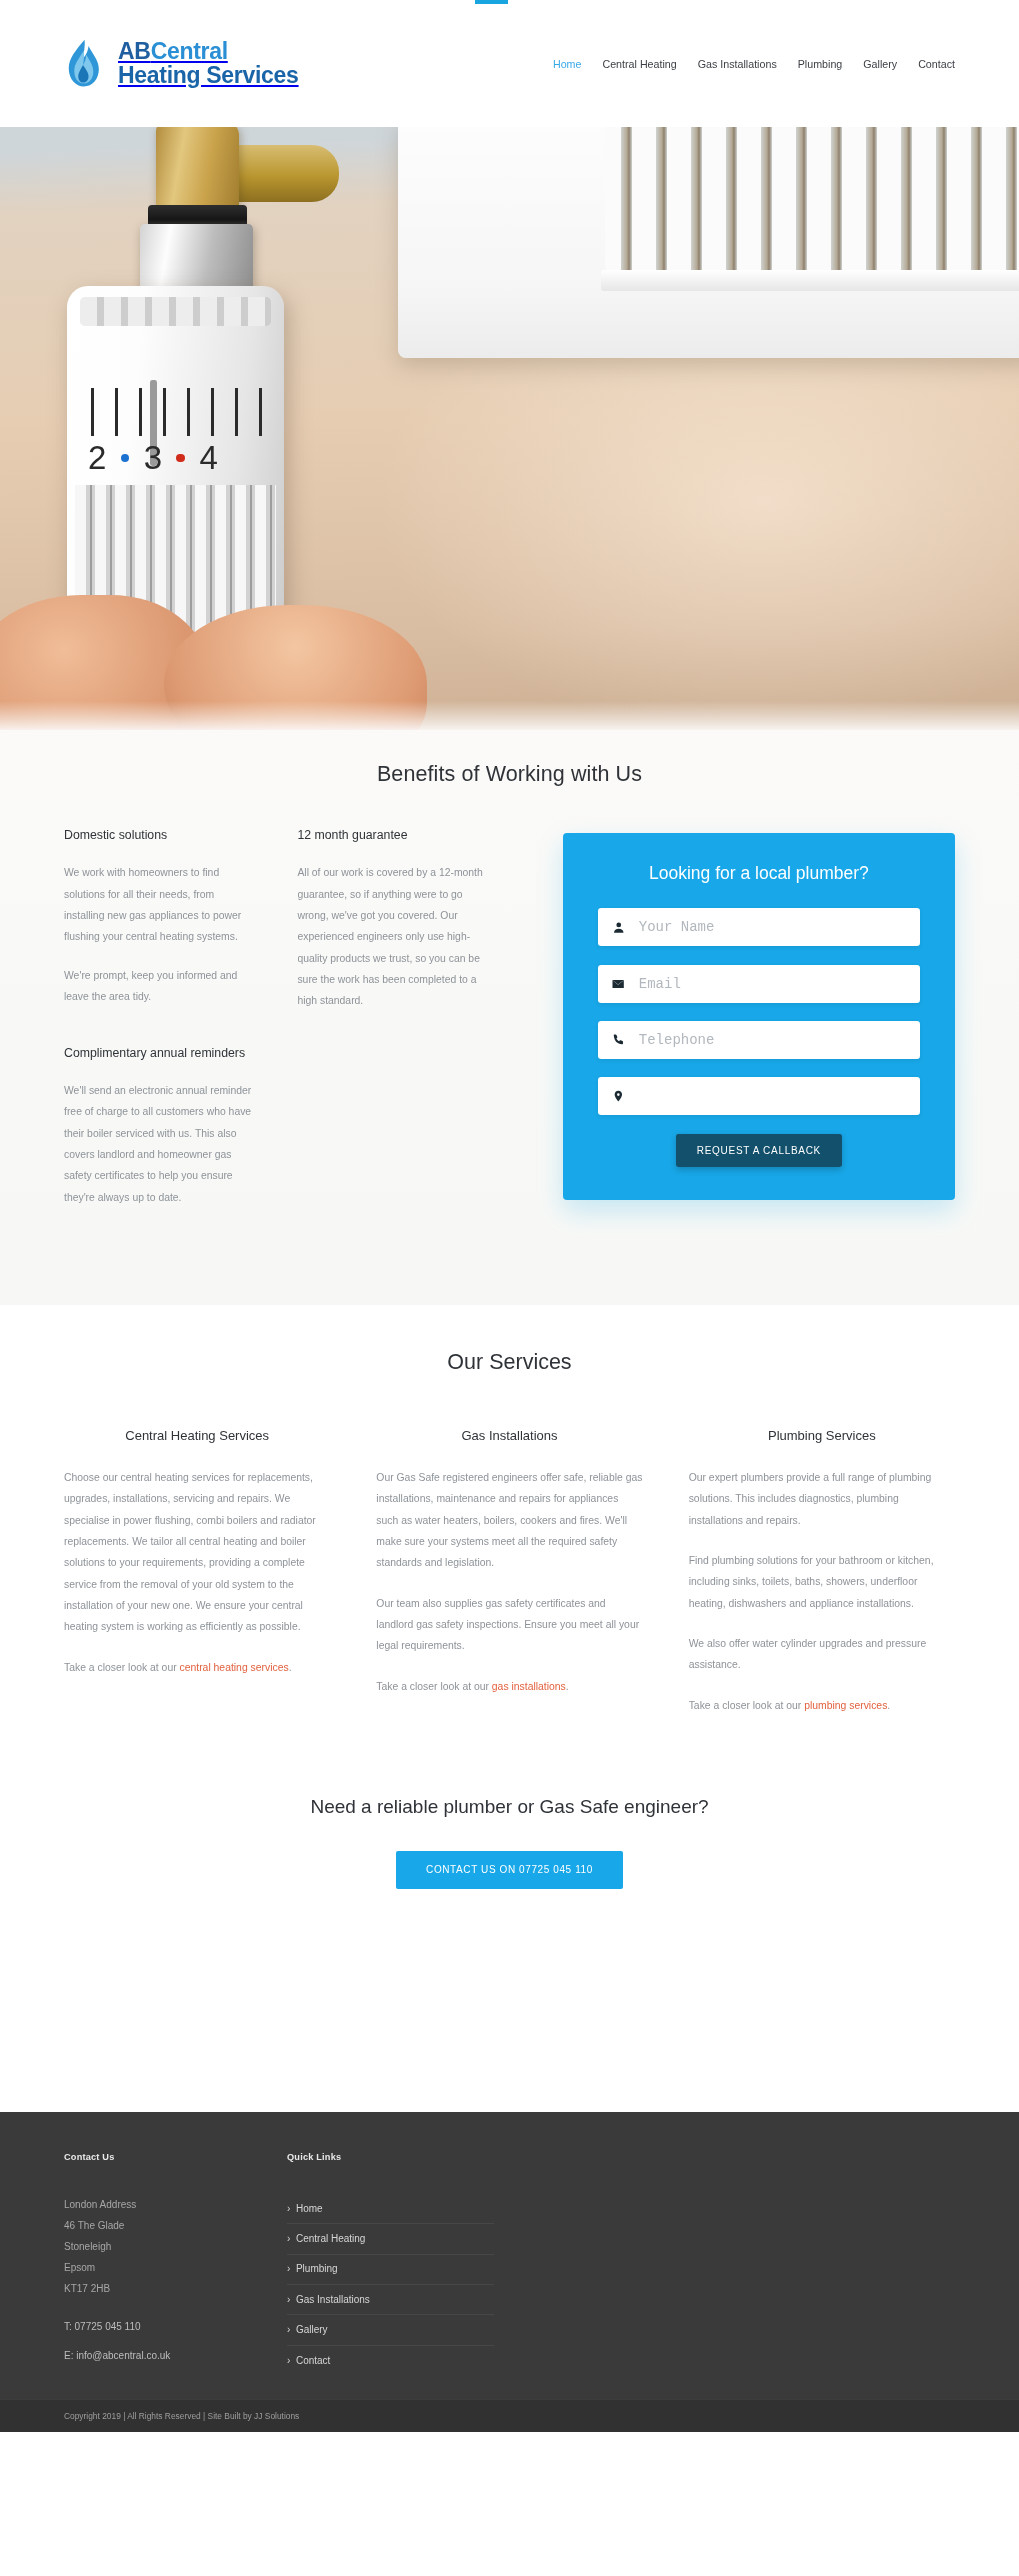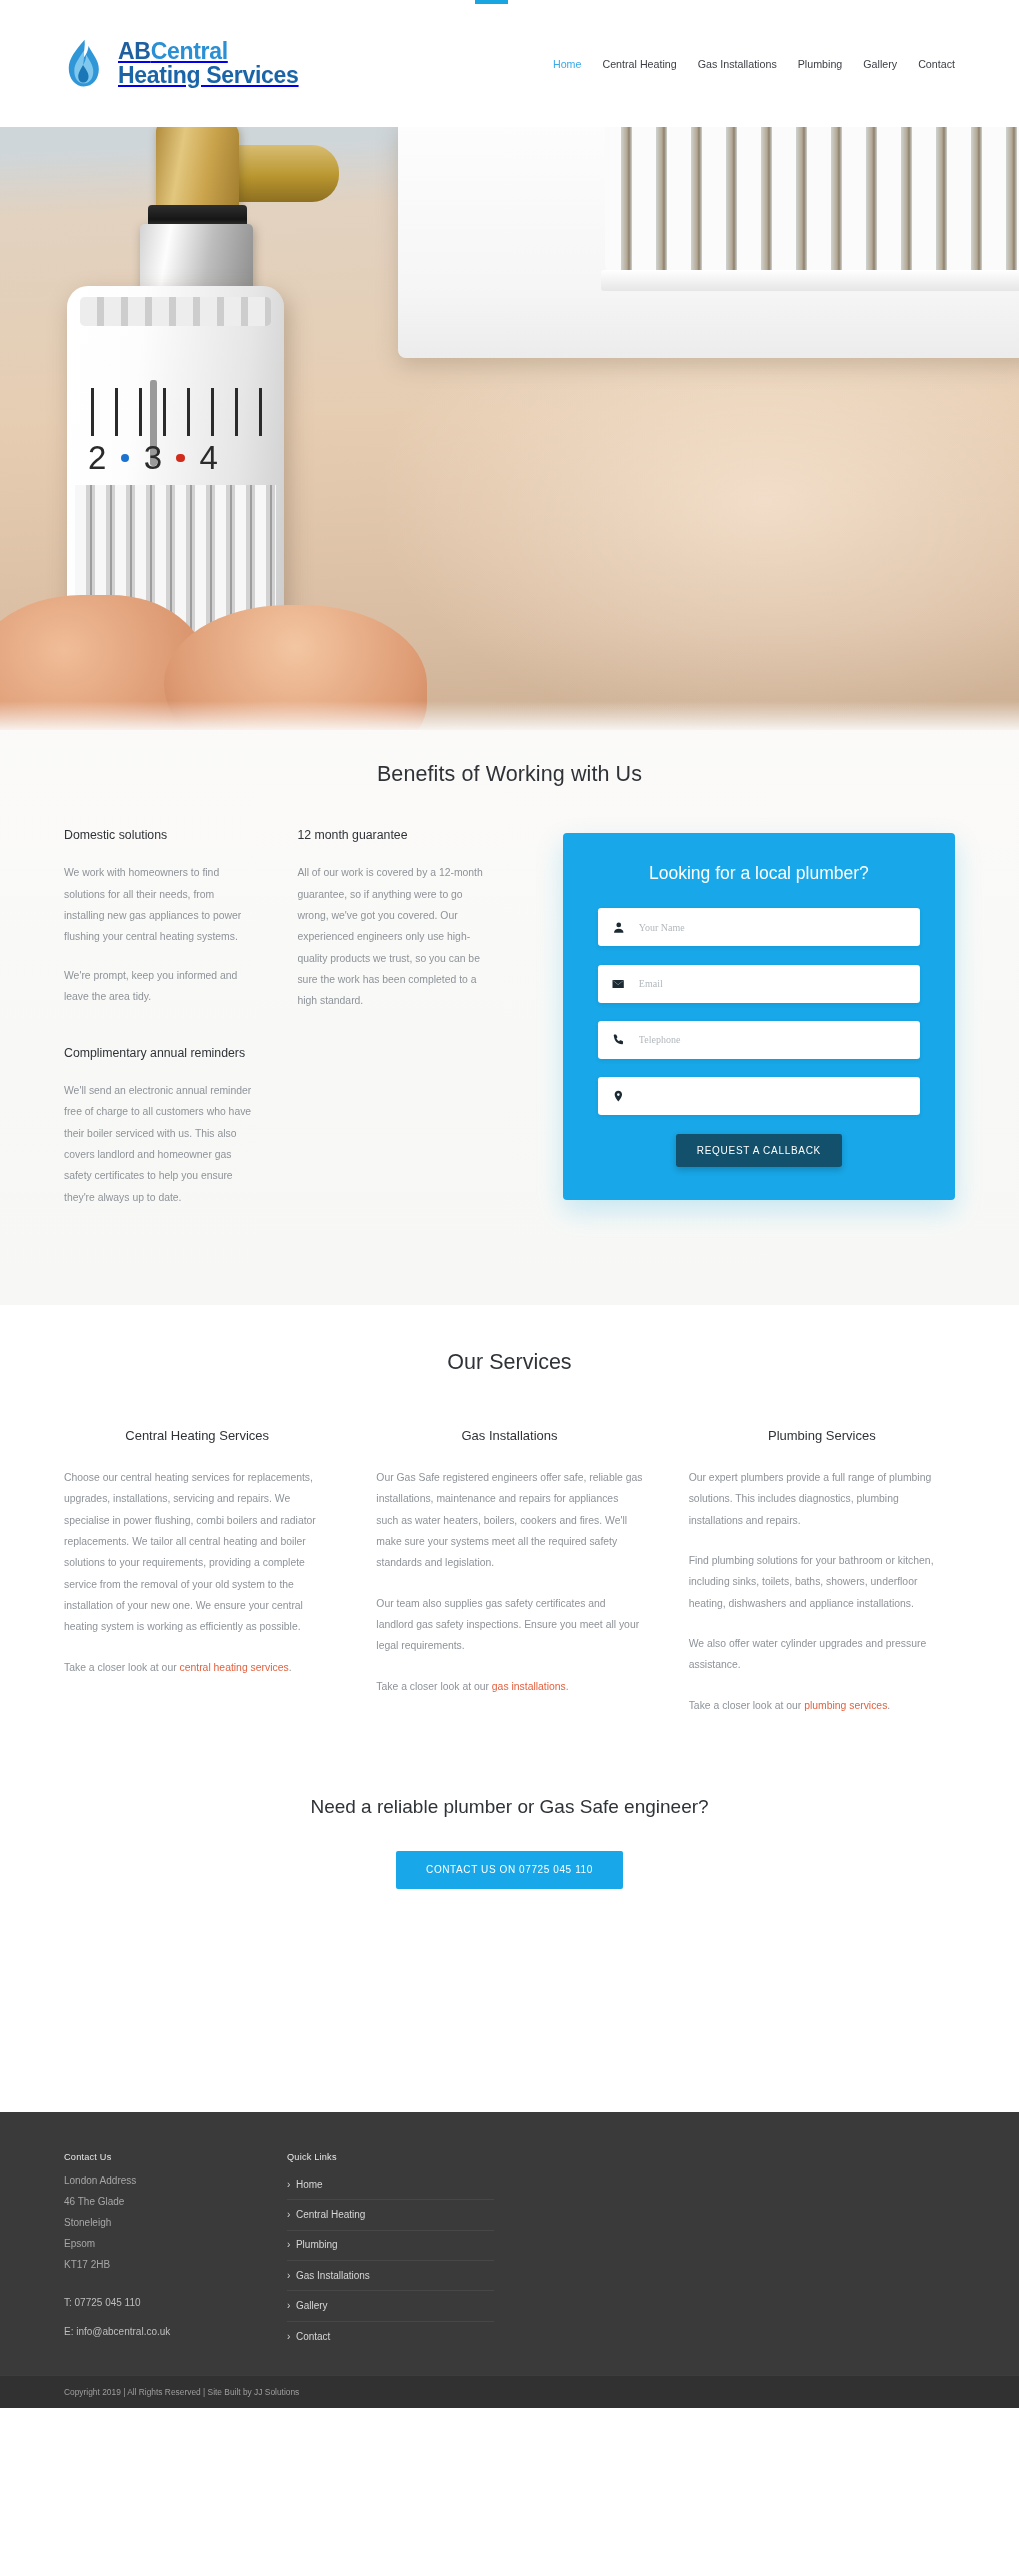--- a/index.html
+++ b/index.html
@@ -173,23 +173,23 @@
   .field {
     position: relative; background: #ffffff; border-radius: 3.2px;
     height: 38px; margin-bottom: 18.3px; display: flex; align-items: center;
     box-shadow: 0 1.6px 4px rgba(0,0,0,0.07);
   }
   .field-ico {
     width: 41px; display: flex; align-items: center; justify-content: center;
     color: #1b2a33;
   }
   .field input {
-    border: 0; outline: 0; flex: 1; font-size: 10px;
+    border: 0; outline: 0; flex: 1; font-size: 14px;
     color: #4a4f55; background: transparent; height: 100%;
-    font-family: Liberation Serif, serif;
+    font-family: Liberation Mono, monospace;
   }
   .field input::placeholder { color: #b2b8bd; }
   .submit-wrap { text-align: center; margin-top: 6.4px; }
   .submit-btn {
     background: #12506b; color: #ffffff; border: 0;
     font-size: 10px; letter-spacing: 0.7px;
     padding: 11px 21px; border-radius: 2.4px; cursor: pointer;
     font-family: "Liberation Sans", sans-serif;
     box-shadow: 0 2.4px 6.4px rgba(0,0,0,0.2);
   }
@@ -229,21 +229,21 @@
   .pre-footer { width: 1019px; height: 119px; background: #ffffff; }
 
   
   .footer {
     width: 1019px; background: #3a3a3a; color: #c9c9c9;
     padding: 40px 64px 24px;
   }
   .footer-row { display: flex; }
   .f-col-contact { width: 223px; }
   .f-col-links { width: 207px; }
-  .f-h { font-size: 9.2px; color: #e8e8e8; margin-bottom: 8px; letter-spacing: 0.2px; }
+  .f-h { font-size: 9.2px; color: #e8e8e8; margin-bottom: 32px; letter-spacing: 0.2px; font-weight: bold; }
   .f-addr { font-size: 10px; line-height: 2.1; color: #a7a7a7; }
   .f-contact-line { font-size: 10px; line-height: 2.1; color: #bdbdbd; margin-top: 17.5px; }
   .f-link {
     display: block; font-size: 10px; color: #d6d6d6; text-decoration: none;
     padding: 8.8px 0 9.6px; border-bottom: 0.8px solid rgba(255,255,255,0.07);
   }
   .f-link:last-child { border-bottom: 0; }
   .f-chev { color: #d6d6d6; margin-right: 5.6px; }
   .copyright {
     width: 1019px; background: #313131; color: #9e9e9e;

